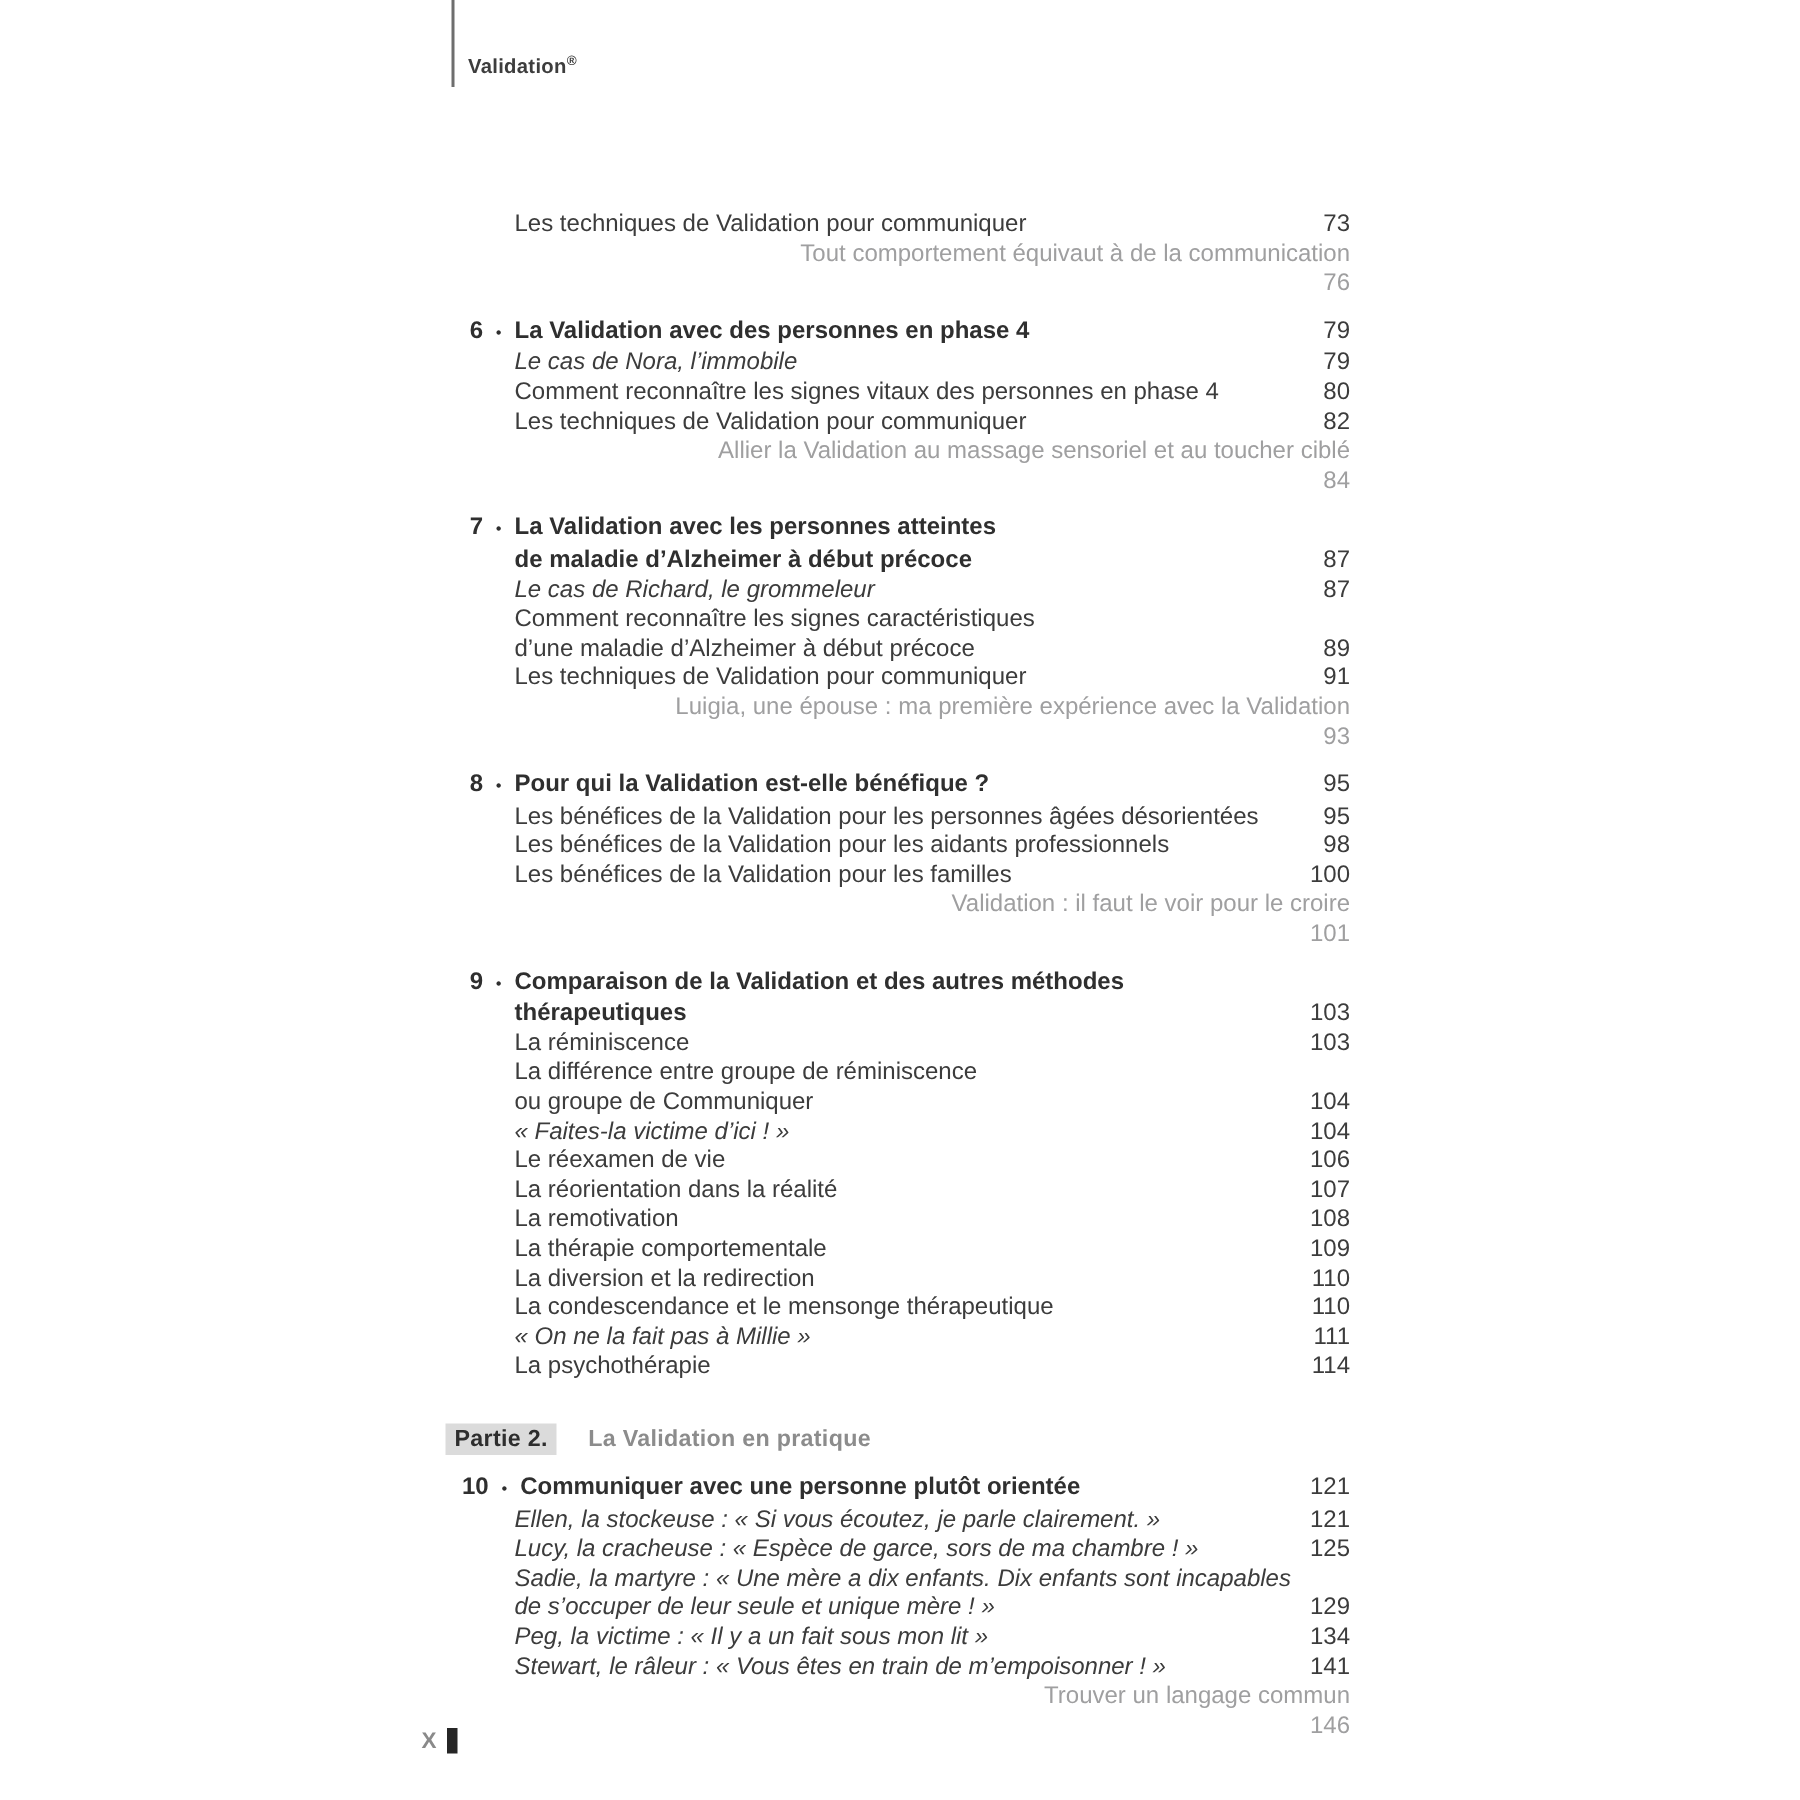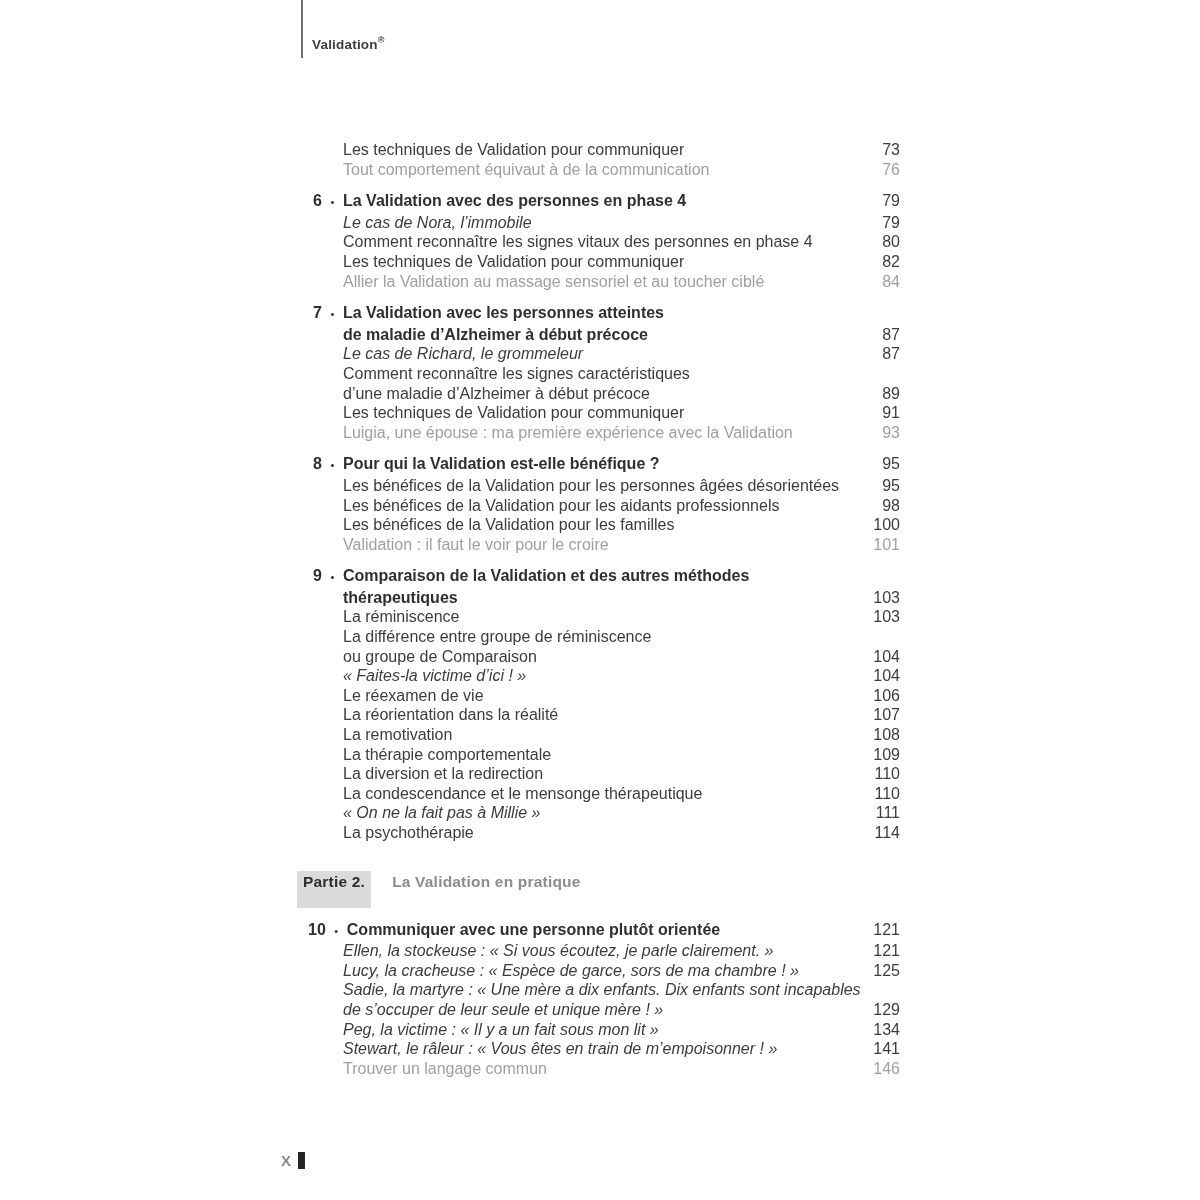--- a/index.html
+++ b/index.html
@@ -32,30 +32,30 @@
   .group:first-child { margin-top:0; }
   .row { display:flex; align-items:baseline; line-height:19.6px; }
   .row .t { white-space:nowrap; }
   .row.chapter { padding-left:8px; }
   .row.sub { padding-left:43px;align-items:flex-end; }
   .chnum { min-width:14px; text-align:right; font-weight:bold; color:#2f2f2f; flex:none; }
   .chbullet { width:21px; text-align:center; font-size:11px; color:#2f2f2f; flex:none; }
   .pg { margin-left:auto; padding-left:10px; text-align:right; flex:none; }
   .style-bold .t { font-weight:bold; color:#2f2f2f; }
   .style-italic .t { font-style:italic; color:#3c3c3c; }
-  .style-gray { color:#9f9fa0; }
+  .style-gray { color:#9f9fa0;flex-direction:column; }
   .style-gray .t, .style-gray .pg { color:#9f9fa0; }
 
   
   .part-heading {
     margin-top:28px; margin-bottom:10px; margin-left:-3px;
     display:flex; align-items:baseline;
     font-weight:bold; font-size:15.5px; letter-spacing:0.2px;
   }
-  .part-label { background:#dbdbdb; color:#2e2e2e; padding:2px 6px 17px 6px; }
+  .part-label { background:#dbdbdb; color:#2e2e2e; padding:2px 6px 1px 6px; }
   .part-title { color:#8c8c8c; padding-left:21px; }
 
   
   .footer {
     position:absolute; left:281px; top:1152px;
     display:flex; align-items:center;
   }
   .folio { color:#8a8a8a; font-weight:bold; font-size:15px; }
   .folio-bar { width:7px; height:17px; background:#262626; margin-left:7px; }
 </style>
@@ -171,21 +171,21 @@
         </div>
         <div class="row sub style-plain">
           <span class="t">La réminiscence</span>
           <span class="pg">103</span>
         </div>
         <div class="row sub style-plain">
           <span class="t">La différence entre groupe de réminiscence</span>
           <span class="pg"></span>
         </div>
         <div class="row sub style-plain">
-          <span class="t">ou groupe de Comparaison</span>
+          <span class="t">ou groupe de Communiquer</span>
           <span class="pg">104</span>
         </div>
         <div class="row sub style-italic">
           <span class="t">« Faites-la victime d’ici ! »</span>
           <span class="pg">104</span>
         </div>
         <div class="row sub style-plain">
           <span class="t">Le réexamen de vie</span>
           <span class="pg">106</span>
         </div>

